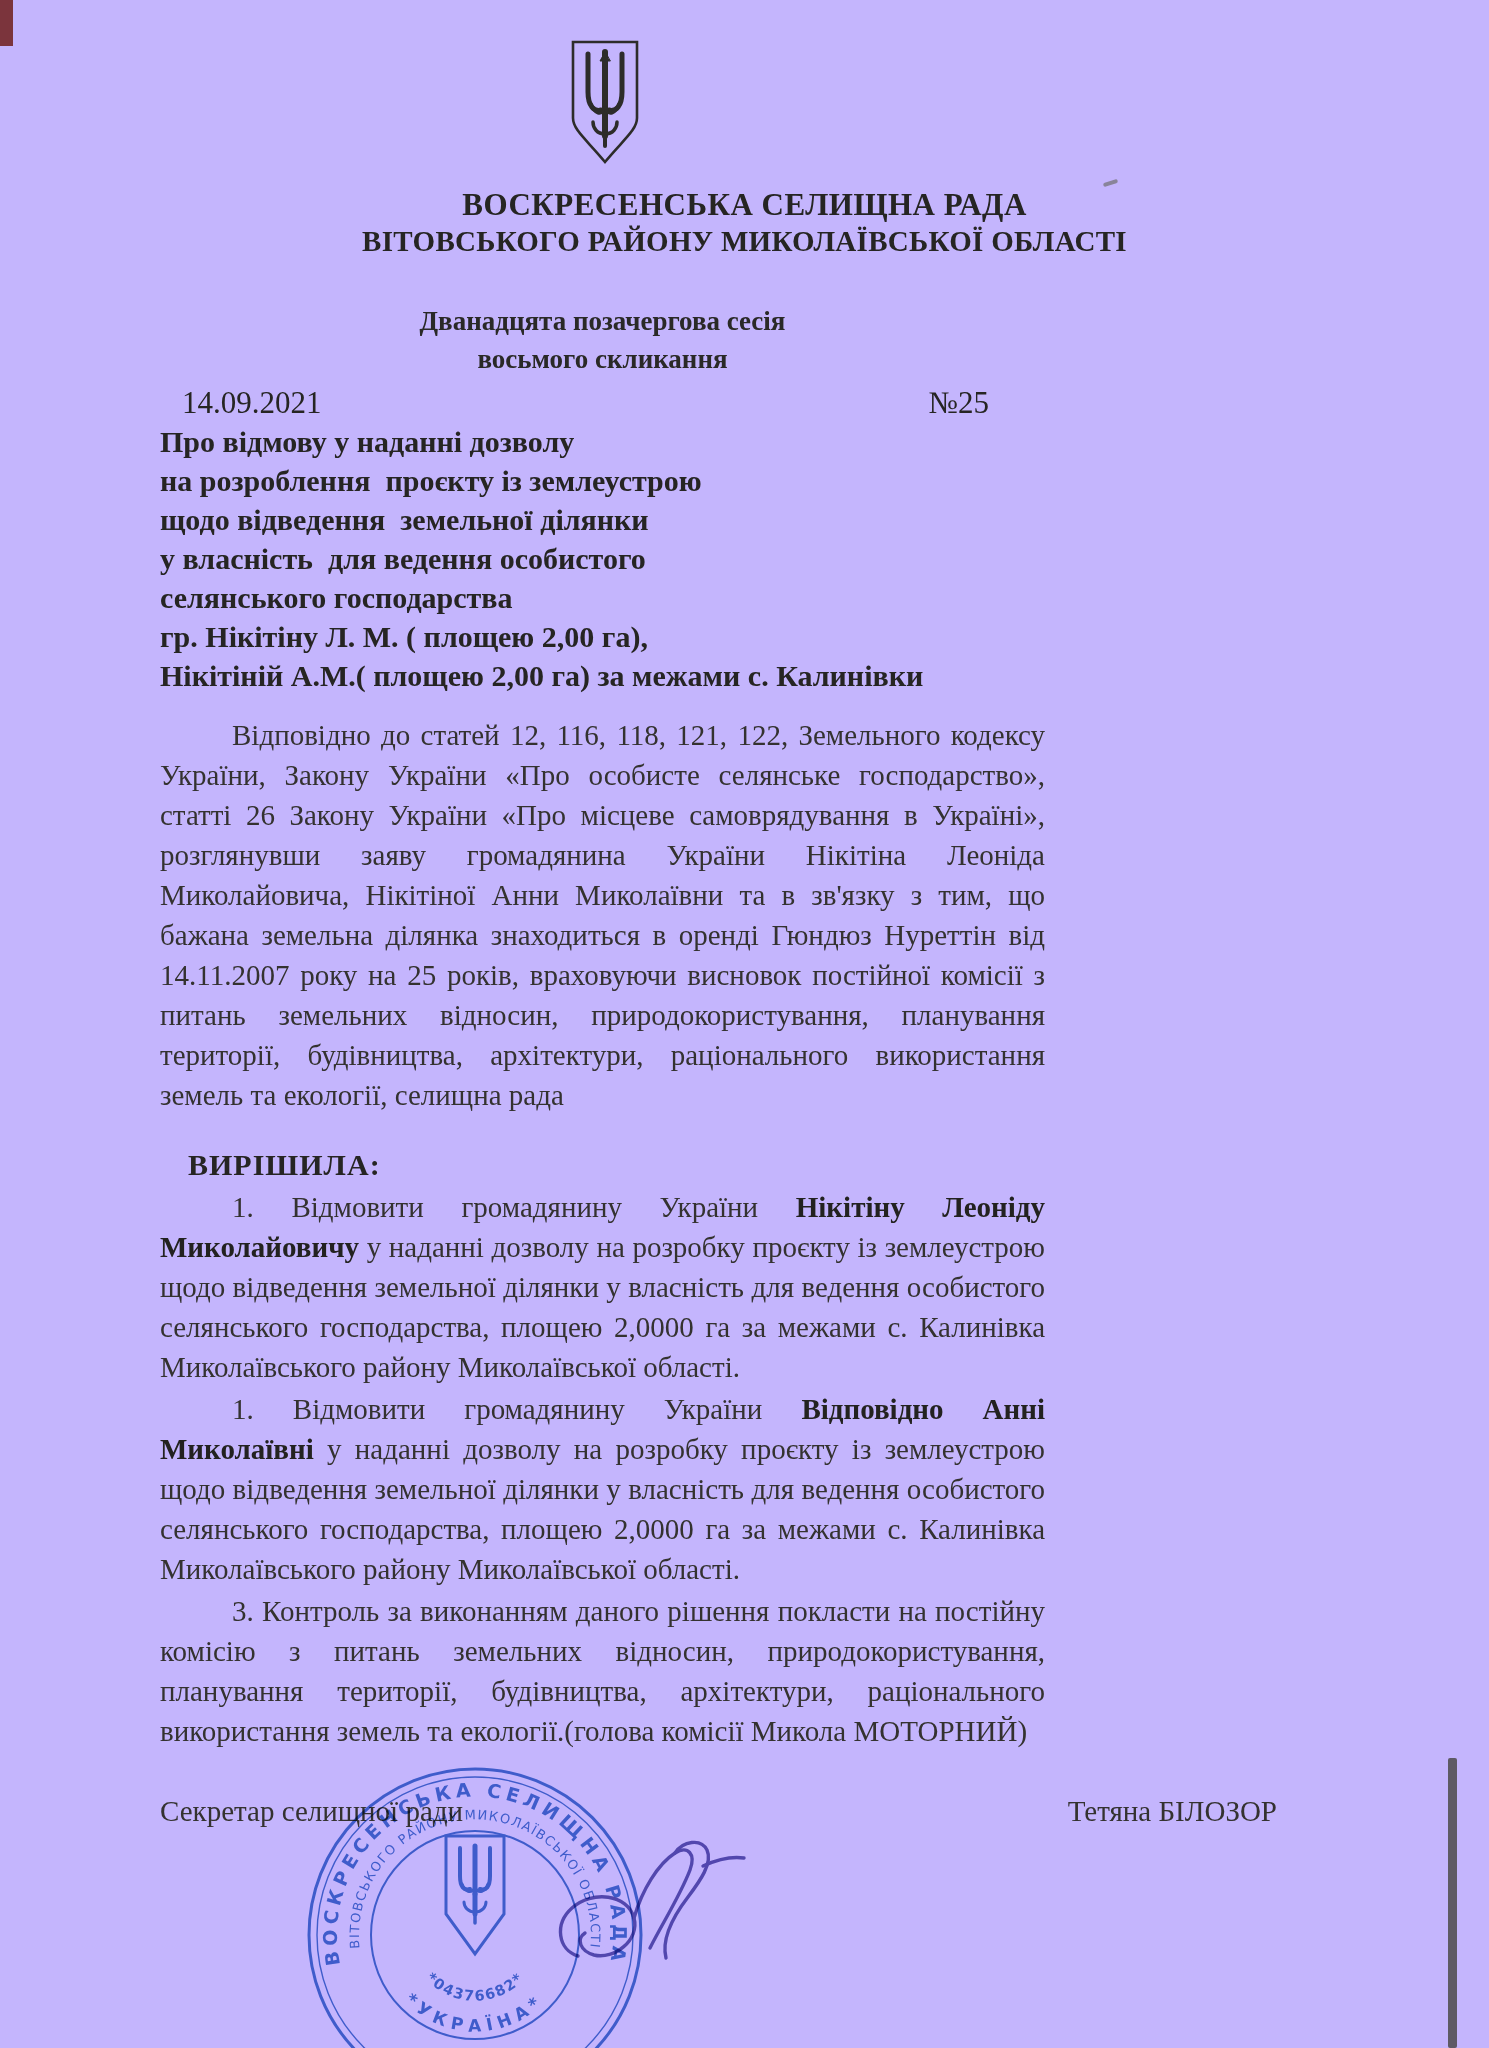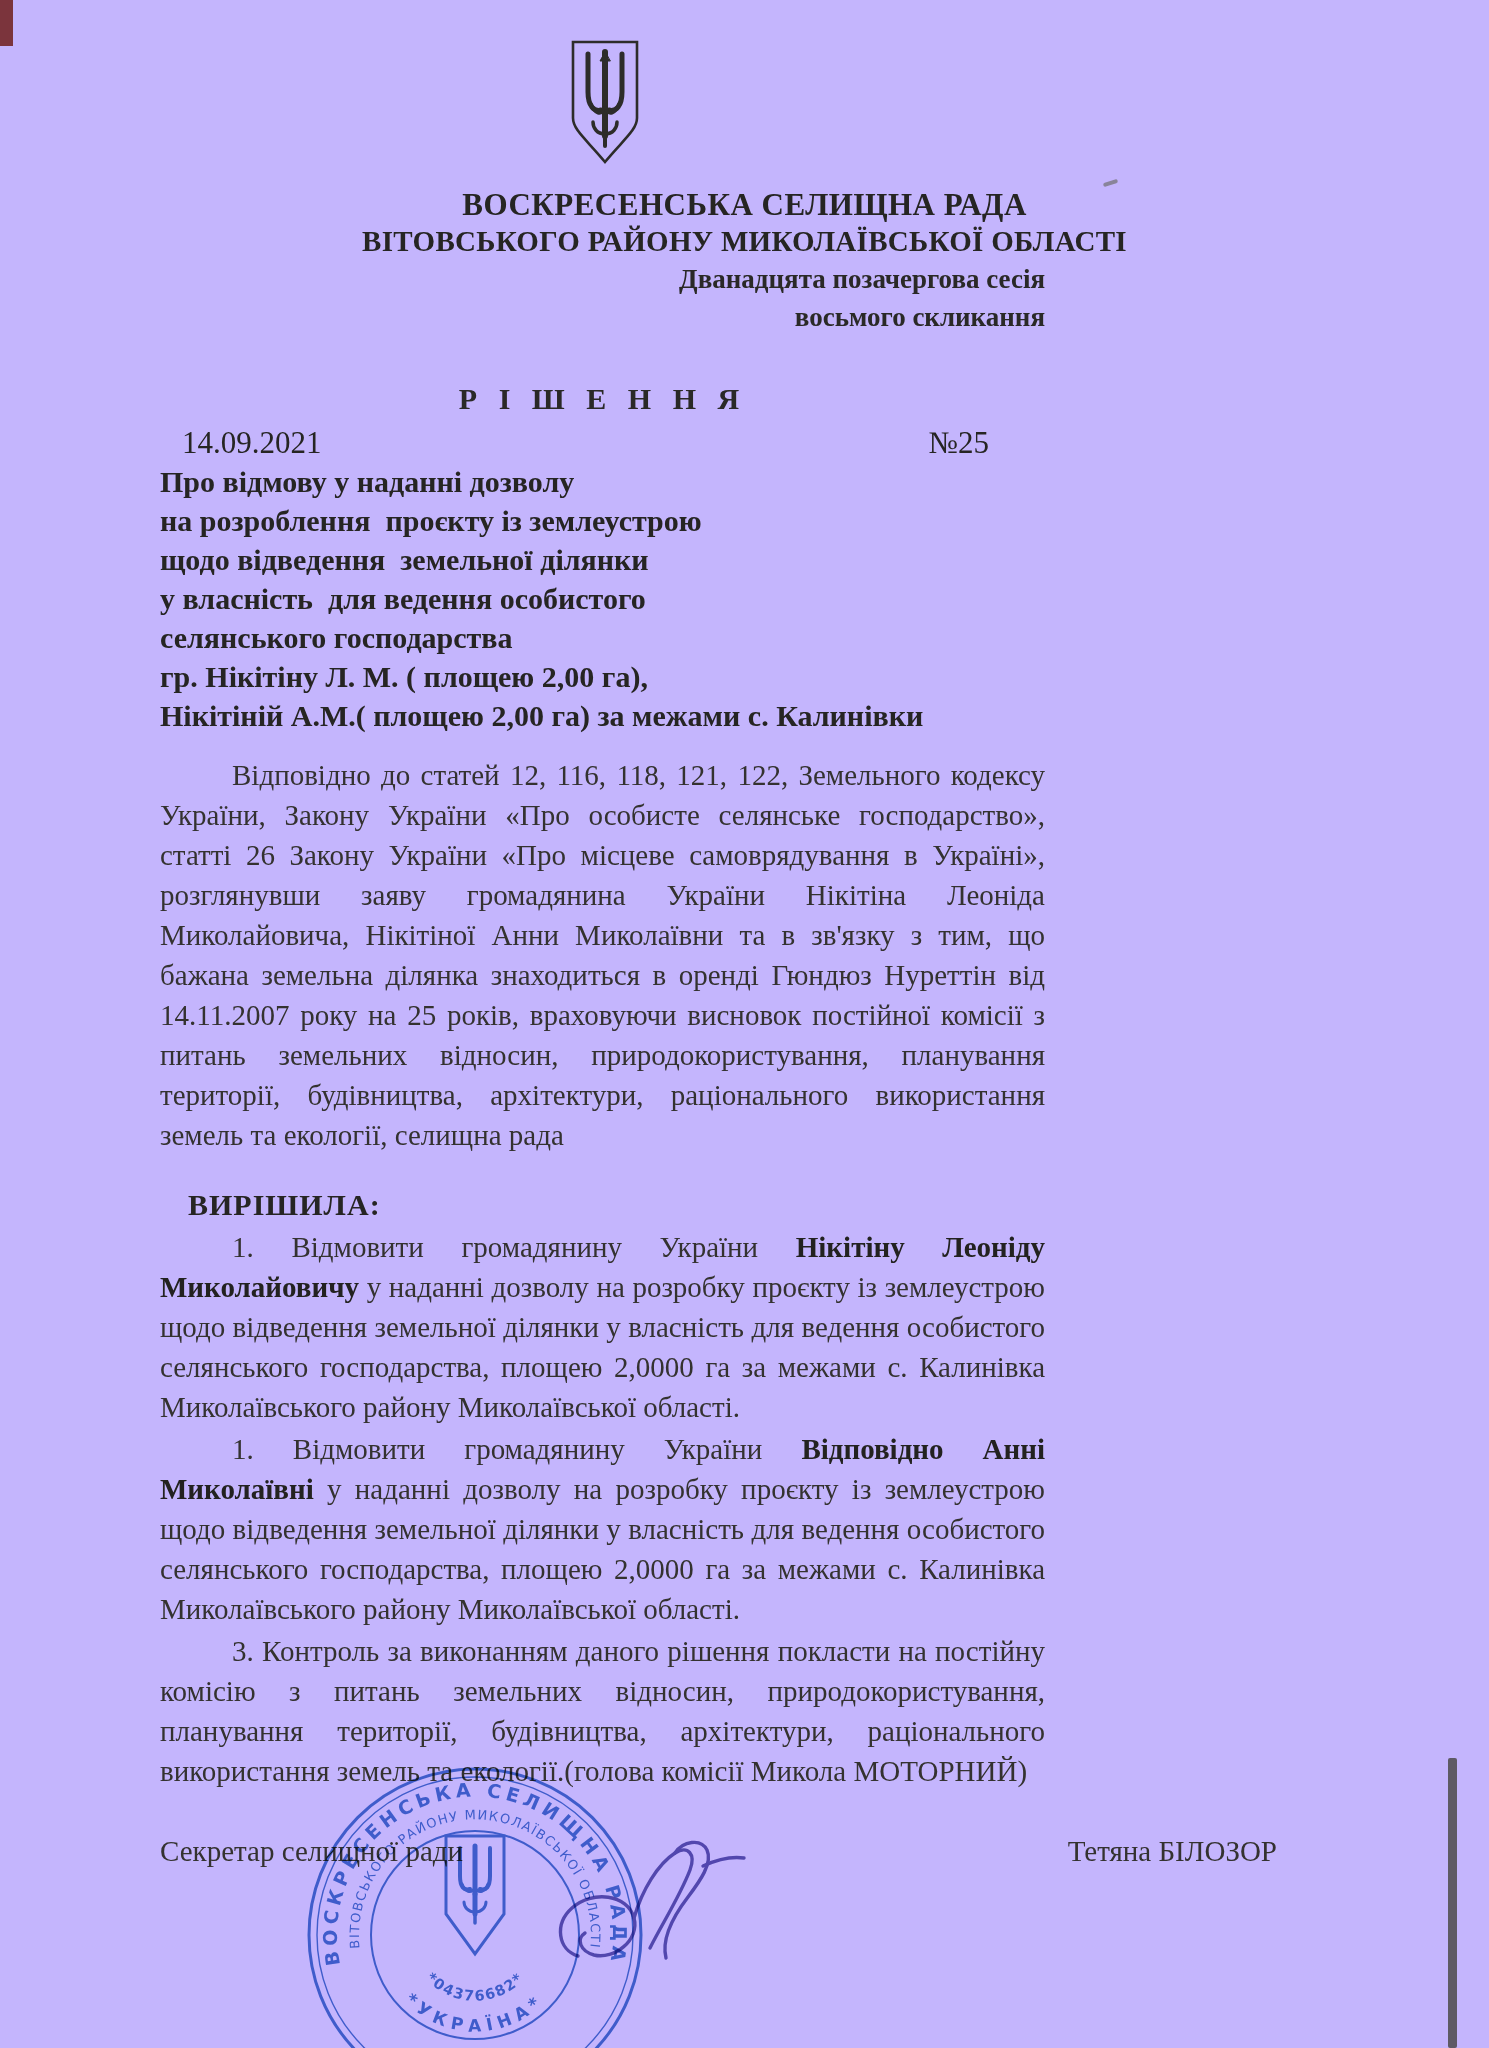--- a/index.html
+++ b/index.html
@@ -16,21 +16,21 @@
   .corner-mark{position:absolute;left:0;top:0;width:13px;height:46px;background:#6e1d1a;opacity:.85;}
   .edge-strip{position:absolute;left:1448px;top:1758px;width:9px;height:290px;background:#45443f;opacity:.8;border-radius:2px;}
   .tiny-dash{position:absolute;left:1103px;top:181px;width:15px;height:4px;background:#6a6a66;transform:rotate(-18deg);opacity:.65;border-radius:2px;}
 
   .emblem-wrap{padding-top:38px;text-align:center;width:1210px;}
   .column{margin-left:160px;width:885px;}
 
   .header-line1{margin-top:14px;text-align:center;font-weight:bold;font-size:31px;line-height:37px;letter-spacing:.5px;color:#262523;}
   .header-line2{text-align:center;font-weight:bold;font-size:29px;line-height:37px;letter-spacing:.3px;color:#262523;}
 
-  .session{text-align:right;font-weight:bold;font-size:27px;line-height:38px;color:#2a2927;}
+  .session{margin-top:42px;text-align:center;font-weight:bold;font-size:27px;line-height:38px;color:#2a2927;}
 
   .doc-type{margin-top:44px;text-align:center;font-weight:bold;font-size:30px;line-height:38px;letter-spacing:7px;color:#2a2927;}
 
   .date-row{margin-top:6px;display:flex;justify-content:space-between;font-weight:normal;font-size:31px;line-height:38px;padding-left:22px;padding-right:56px;color:#262523;}
 
   .subject{font-weight:bold;font-size:30px;line-height:39px;color:#262523;}
   .subject div{white-space:pre-wrap;}
 
   .preamble{margin-top:20px;font-size:29px;line-height:40px;text-align:justify;text-indent:72px;color:#343230;}
 
@@ -78,21 +78,20 @@
 
   <div class="header-line1">ВОСКРЕСЕНСЬКА СЕЛИЩНА РАДА</div>
   <div class="header-line2">ВІТОВСЬКОГО РАЙОНУ МИКОЛАЇВСЬКОЇ ОБЛАСТІ</div>
 
   <div class="column">
     <div class="session">
       <div>Дванадцята позачергова сесія</div>
       <div>восьмого скликання</div>
     </div>
 
-    <div class="doc-type">Р І Ш Е Н Н Я</div>
 
     <div class="date-row">
       <span>14.09.2021</span>
       <span>№25</span>
     </div>
 
     <div class="subject">
       <div>Про відмову у наданні дозволу</div>
       <div>на розроблення  проєкту із землеустрою</div>
       <div>щодо відведення  земельної ділянки</div>

